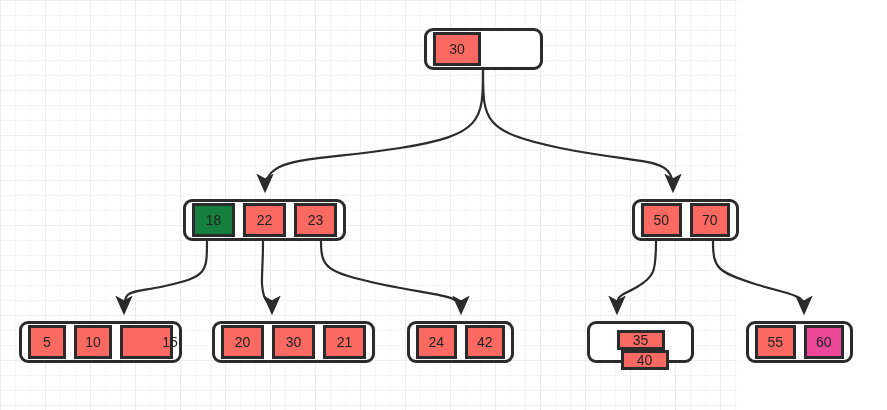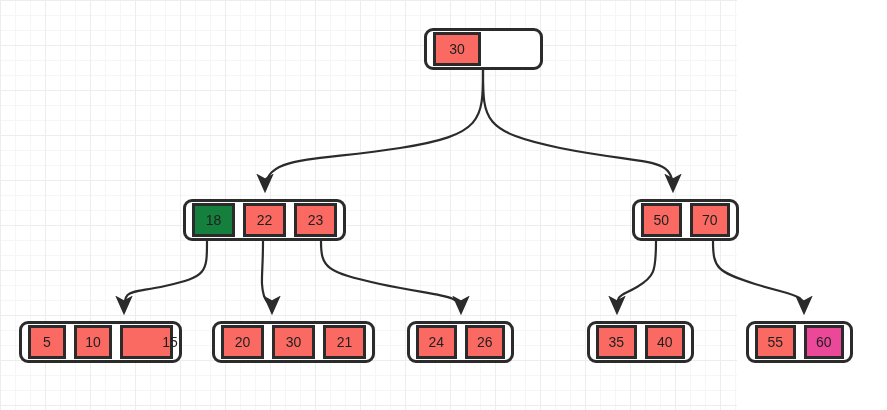--- a/index.html
+++ b/index.html
@@ -107,23 +107,23 @@
         <div class="btree-cell" style="background: rgb(250, 106, 98); border-color: rgb(43, 43, 43);">10</div>
         <div class="btree-cell" style="background: rgb(250, 106, 98); border-color: rgb(43, 43, 43); padding-left: 47px;">15</div>
       </div>
       <div class="btree-node" style="left: 212px; top: 321px; width: 163px; height: 42px; background: rgb(255, 255, 255); border-color: rgb(43, 43, 43);">
         <div class="btree-cell" style="background: rgb(250, 106, 98); border-color: rgb(43, 43, 43);">20</div>
         <div class="btree-cell" style="background: rgb(250, 106, 98); border-color: rgb(43, 43, 43);">30</div>
         <div class="btree-cell" style="background: rgb(250, 106, 98); border-color: rgb(43, 43, 43);">21</div>
       </div>
       <div class="btree-node" style="left: 407px; top: 321px; width: 107px; height: 42px; background: rgb(255, 255, 255); border-color: rgb(43, 43, 43);">
         <div class="btree-cell" style="background: rgb(250, 106, 98); border-color: rgb(43, 43, 43);">24</div>
-        <div class="btree-cell" style="background: rgb(250, 106, 98); border-color: rgb(43, 43, 43);">26</div>
+        <div class="btree-cell" style="background: rgb(250, 106, 98); border-color: rgb(43, 43, 43);">42</div>
       </div>
-      <div class="btree-node" style="left: 587px; top: 321px; width: 107px; height: 42px; background: rgb(255, 255, 255); border-color: rgb(43, 43, 43);">
+      <div class="btree-node" style="left: 587px; top: 321px; width: 107px; height: 42px; background: rgb(255, 255, 255); border-color: rgb(43, 43, 43); flex-direction: column;">
         <div class="btree-cell" style="background: rgb(250, 106, 98); border-color: rgb(43, 43, 43);">35</div>
         <div class="btree-cell" style="background: rgb(250, 106, 98); border-color: rgb(43, 43, 43);">40</div>
       </div>
       <div class="btree-node" style="left: 746px; top: 321px; width: 107px; height: 42px; background: rgb(255, 255, 255); border-color: rgb(43, 43, 43);">
         <div class="btree-cell" style="background: rgb(250, 106, 98); border-color: rgb(43, 43, 43);">55</div>
         <div class="btree-cell" style="background: #ec4899; border-color: rgb(43, 43, 43);">60</div>
       </div>
     </div>
 
 </div>

